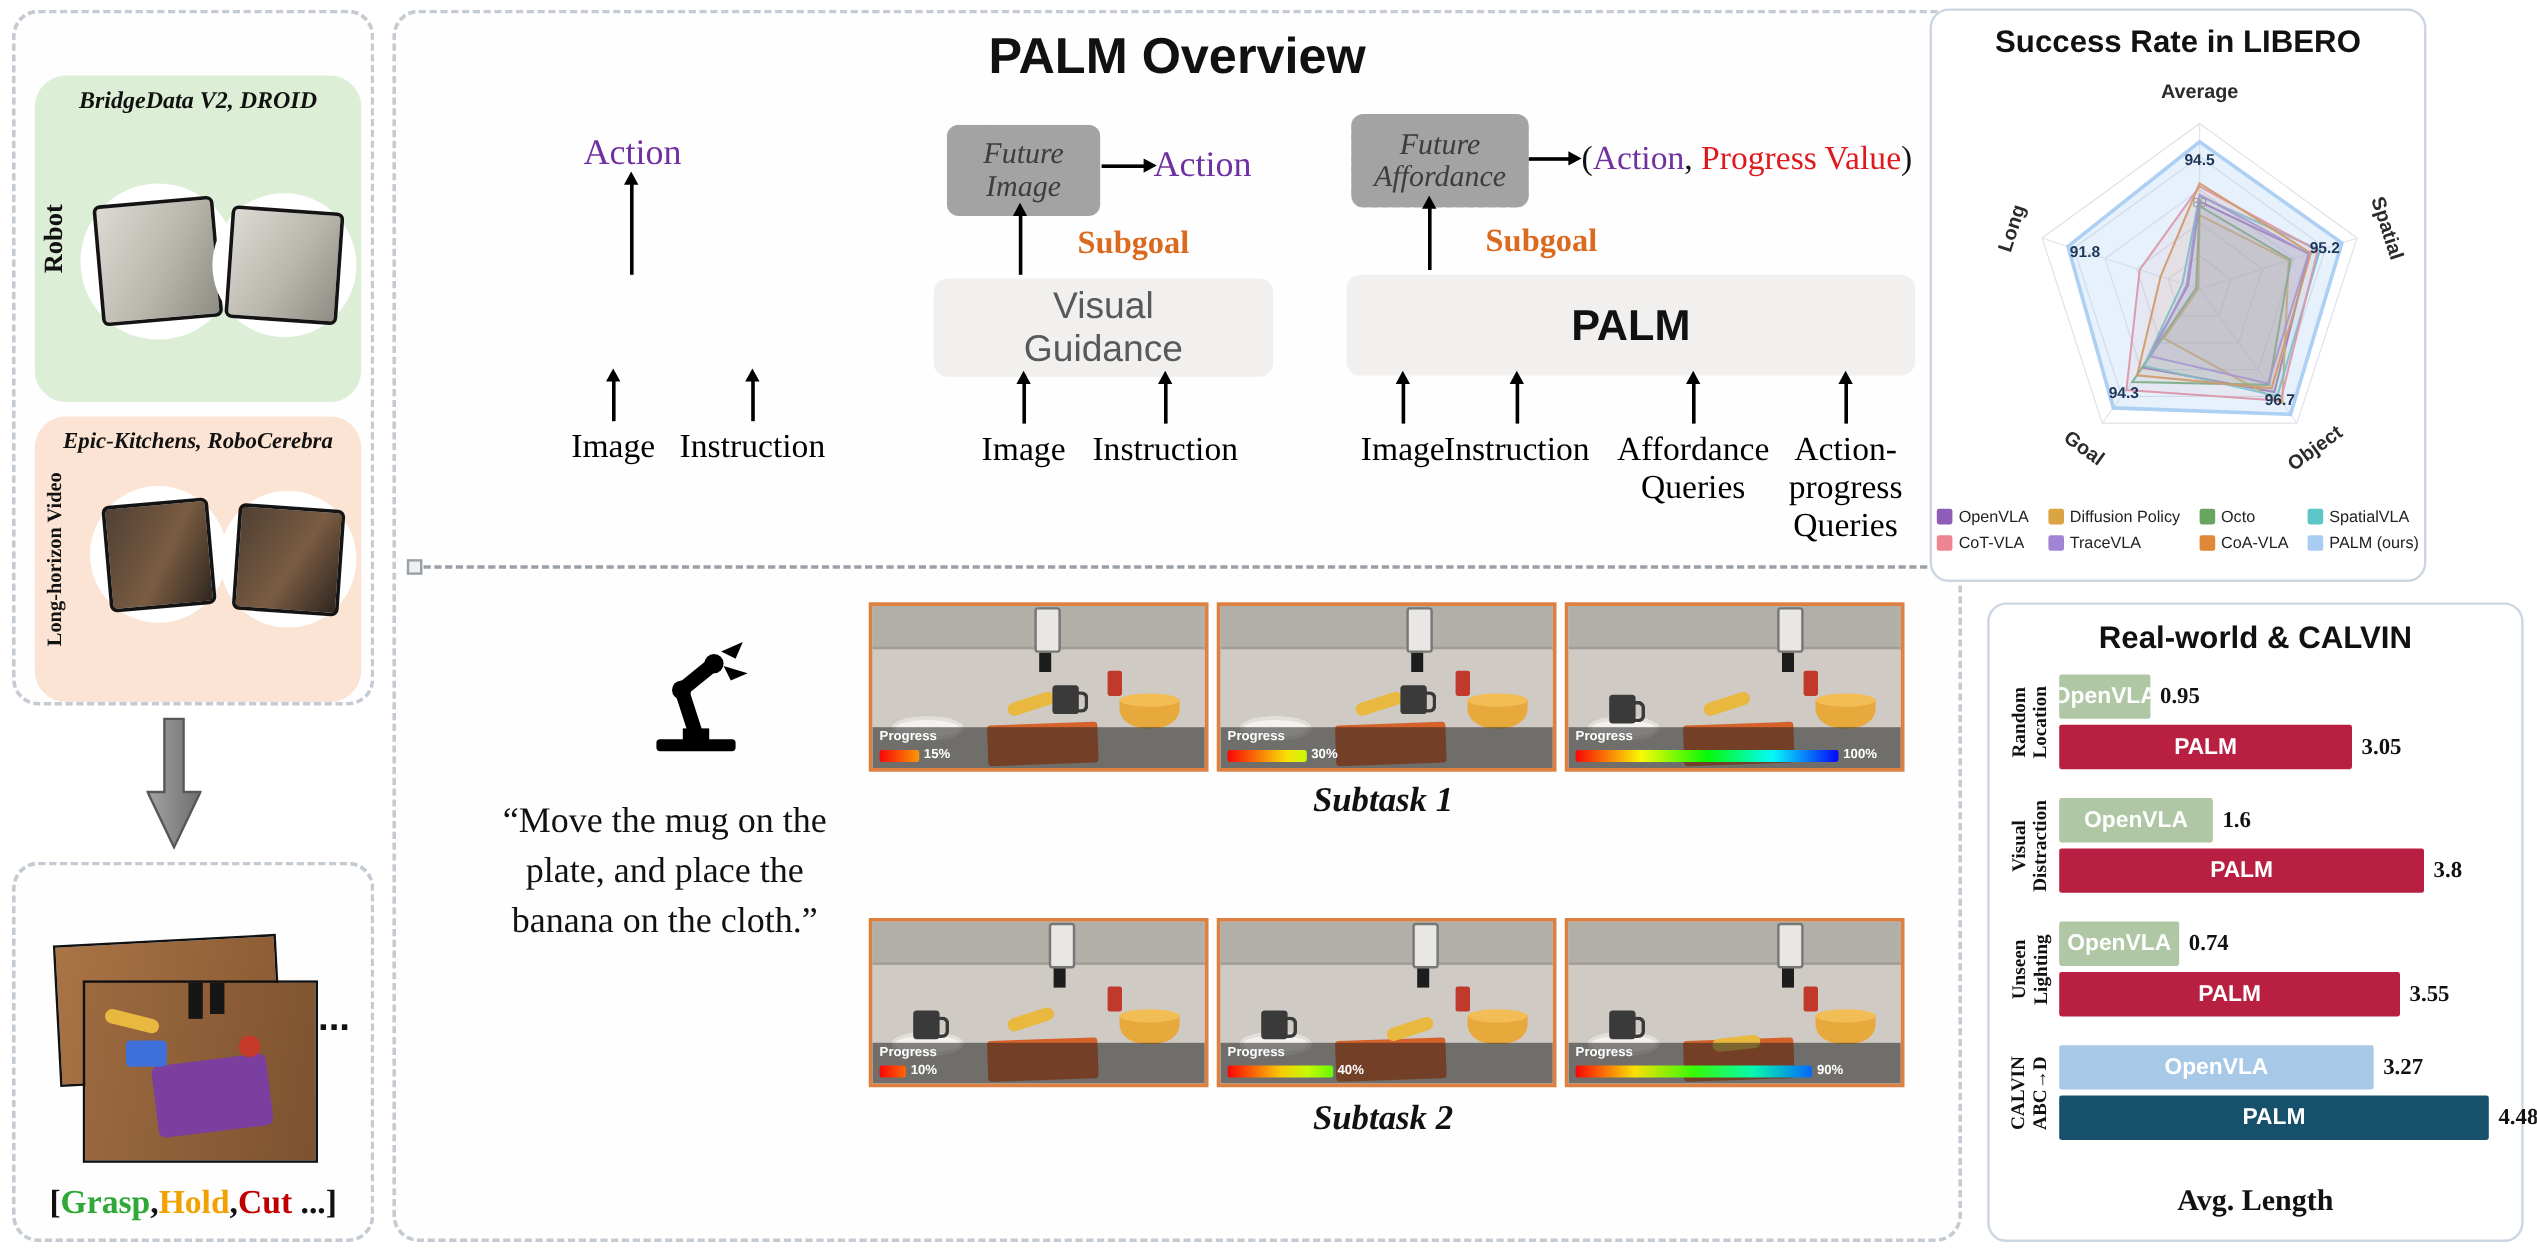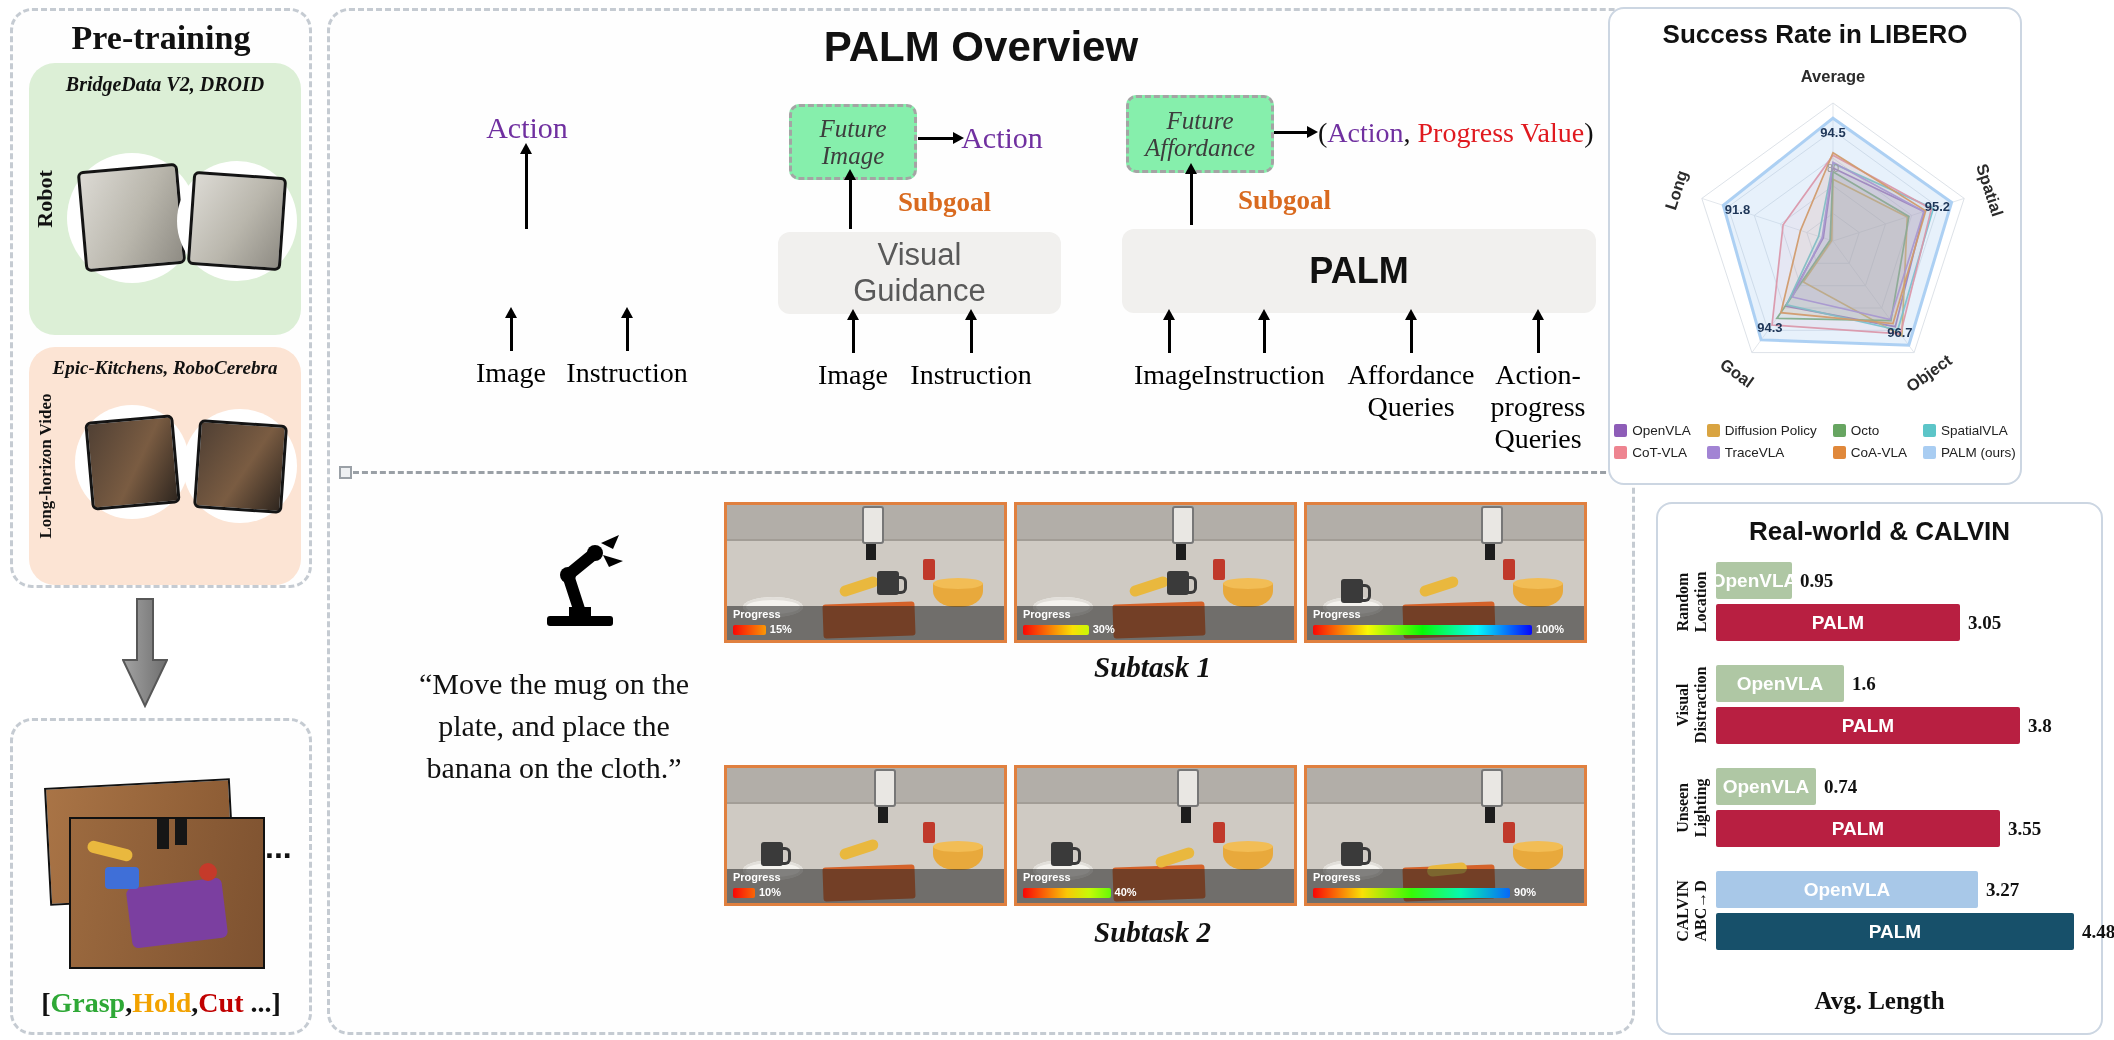--- a/index.html
+++ b/index.html
@@ -8,21 +8,21 @@
   .panel{position:absolute;border:3px dashed #c5cbd2;border-radius:22px;background:#fefefe;box-sizing:border-box;}
   .solidbox{position:absolute;border:2px solid #ccd6e2;border-radius:16px;background:#fff;box-sizing:border-box;}
   .ttl{position:absolute;left:0;right:0;text-align:center;font-weight:bold;}
   
   .arrup{position:absolute;width:2.5px;background:#000;}
   .arrup::before{content:"";position:absolute;top:-10px;left:-5.5px;border-left:6.5px solid transparent;border-right:6.5px solid transparent;border-bottom:11px solid #000;}
   .arrright{position:absolute;height:2.5px;background:#000;}
   .arrright::after{content:"";position:absolute;right:-10px;top:-5.5px;border-top:6.5px solid transparent;border-bottom:6.5px solid transparent;border-left:11px solid #000;}
   
   .block{position:absolute;background:#f1f0ee;border-radius:12px;display:flex;flex-direction:column;align-items:center;justify-content:center;color:#595959;font-size:31px;line-height:1.15;}
-  .dashedbox{position:absolute;border:3px dashed #a4a4a4;border-radius:10px;background:#86efac;display:flex;flex-direction:column;align-items:center;justify-content:center;font-style:italic;font-family:"Liberation Serif",serif;font-size:25px;color:#3d3d3d;line-height:1.1;}
+  .dashedbox{position:absolute;border:3px dashed #a4a4a4;border-radius:10px;background:#a3a3a3;display:flex;flex-direction:column;align-items:center;justify-content:center;font-style:italic;font-family:"Liberation Serif",serif;font-size:25px;color:#3d3d3d;line-height:1.1;}
   .iolabel{position:absolute;font-family:"Liberation Serif",serif;font-size:28px;color:#000;text-align:center;transform:translateX(-50%);line-height:1.15;}
   .sep{position:absolute;border-top:3px dashed #9aa0a6;}
   .sep .sq{position:absolute;width:9px;height:9px;background:#eef0f2;border:2px solid #9aa0a6;top:-8px;}
   
   .frame{position:absolute;width:283px;height:141px;border:3px solid #e0803f;box-sizing:border-box;overflow:hidden;background:#cfcac3;}
   .scene{position:absolute;inset:0;background:linear-gradient(#bdb9b3 0 26%,#cfcac3 26% 100%);}
   .wall{position:absolute;left:0;top:0;right:0;height:34px;background:#b2aea8;border-bottom:2px solid #a29d96;}
   .robot{position:absolute;left:46%;top:1px;width:34px;height:62px;}
   .rbody{position:absolute;left:8px;top:0;width:18px;height:34px;background:#e9e7e3;border:2px solid #777;border-radius:3px;}
   .rgrip{position:absolute;left:12px;top:38px;width:10px;height:16px;background:#1d1d1d;}
@@ -65,21 +65,20 @@
   .bar-row{display:flex;align-items:center;height:37px;}
   .bar{height:37px;display:flex;align-items:center;justify-content:center;color:#fff;font-weight:bold;font-size:19px;border-radius:2px;overflow:hidden;padding:0 2px;box-sizing:border-box;}
   .bar-value{margin-left:8px;font-weight:bold;font-size:19px;font-family:"Liberation Serif",serif;}
 </style>
 </head>
 <body>
 
 <div id="root">
 
   <div class="panel" style="left:10px;top:8px;width:302px;height:580px;">
-    <div class="ttl serif" style="top:8px;font-size:34px;">Pre-training</div>
 
     <div class="pillbox" style="left:16px;top:52px;width:272px;height:272px;background:#dcefd6;">
       <div class="ttl serif" style="top:10px;font-size:20px;font-style:italic;">BridgeData V2,  DROID</div>
       <div class="vwrap">
         <span class="vlabel" style="font-size:22px;">Robot</span>
       </div>
       <div class="circ" style="left:38px;top:90px;width:130px;height:130px;">
           <div class="ph ph-robot"></div>
         </div>
       <div class="circ" style="left:148px;top:98px;width:120px;height:120px;">

